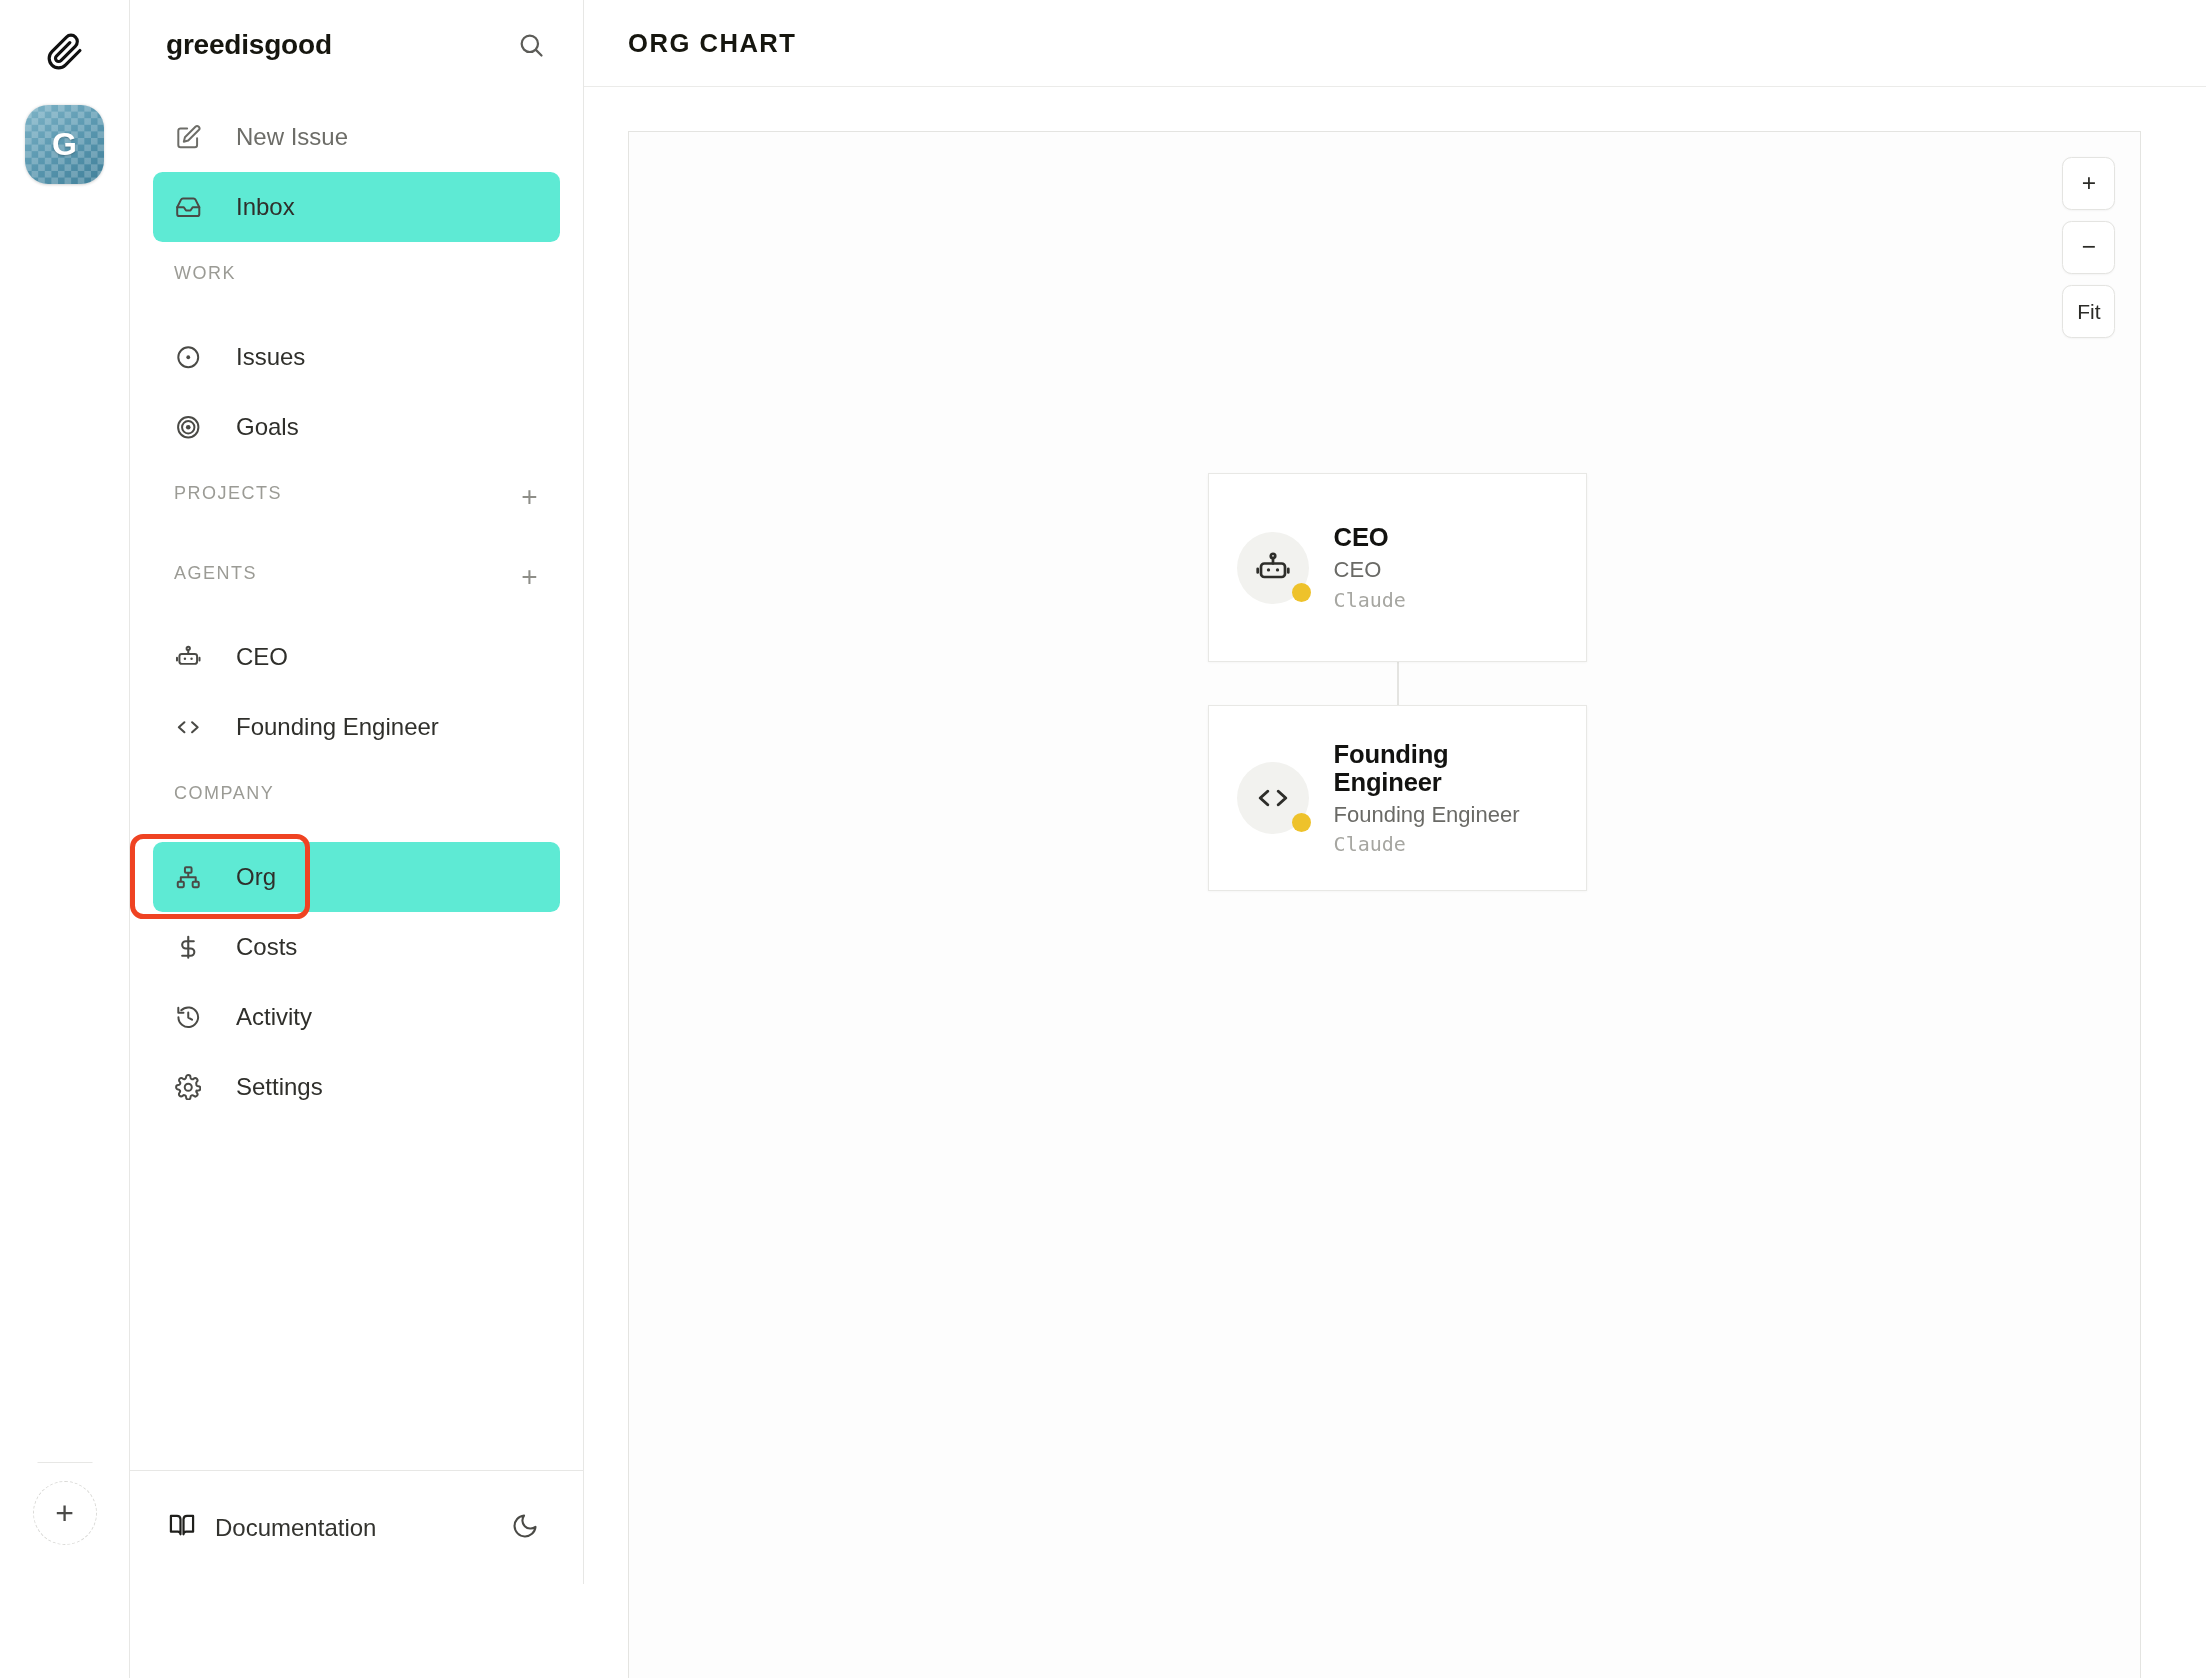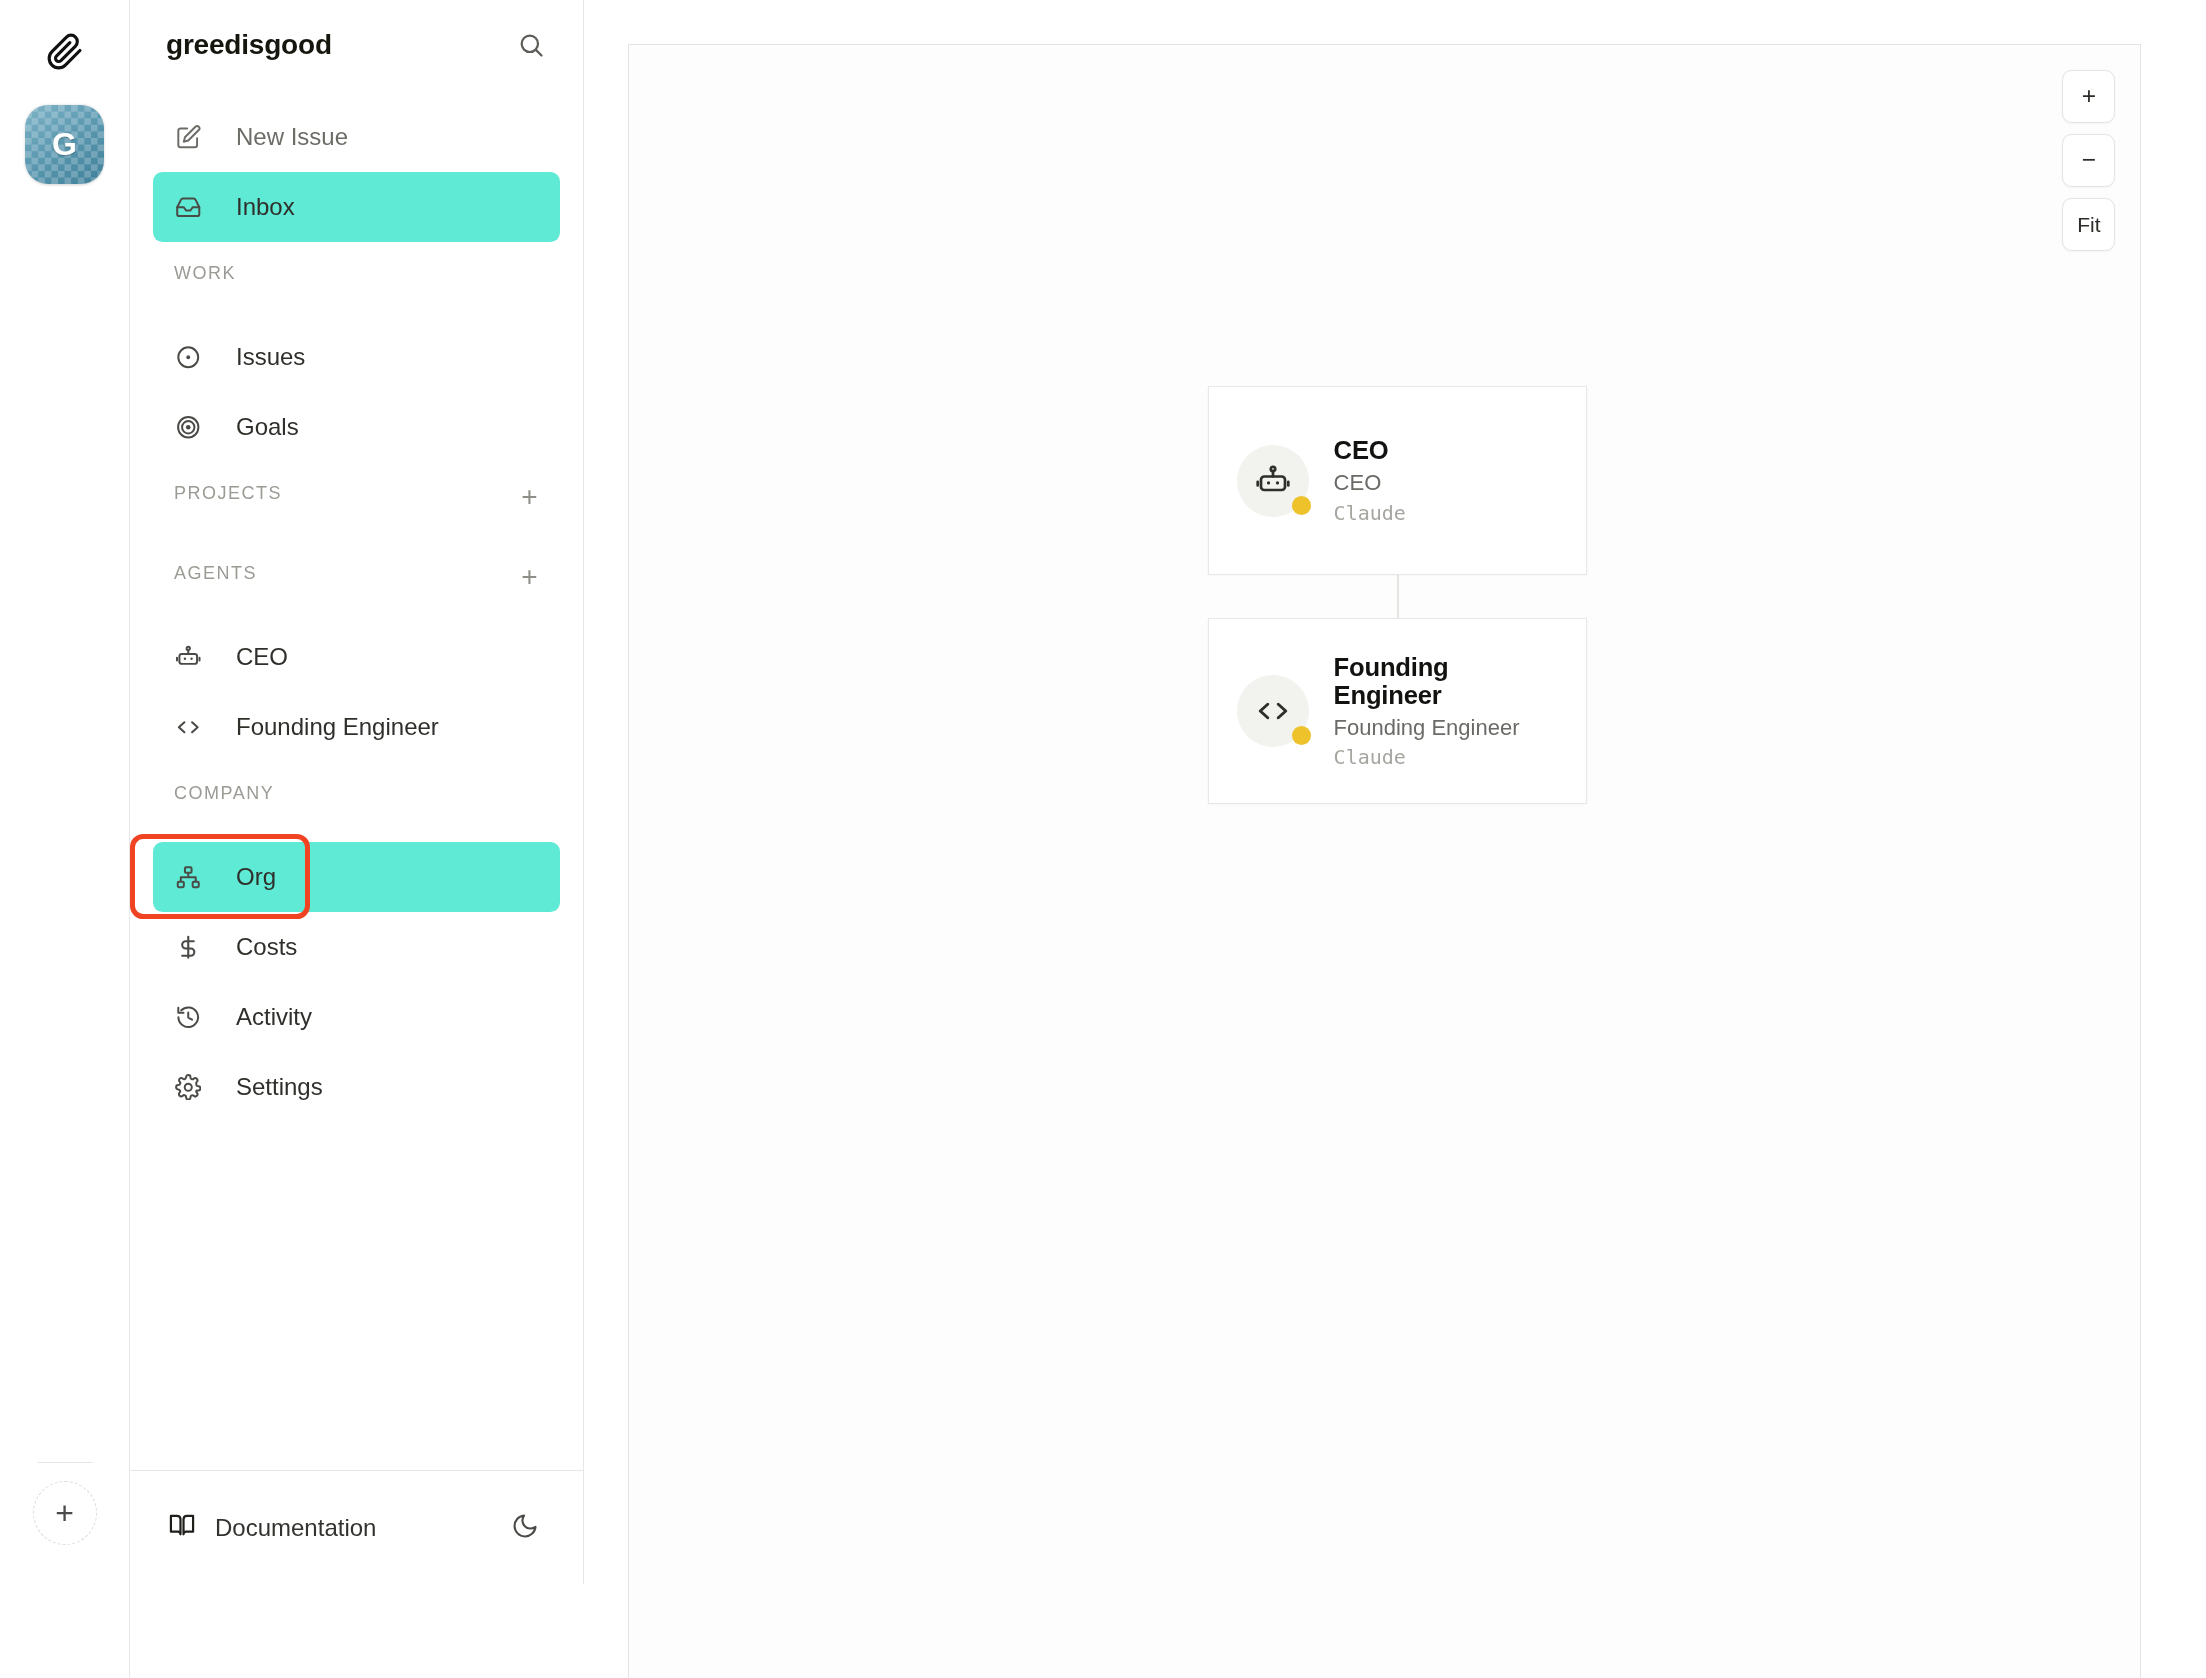--- a/index.html
+++ b/index.html
@@ -391,20 +391,23 @@
       </div>
       <div class="moon">
         <svg width="28" height="28" viewBox="0 0 24 24" fill="none" stroke="#4a4a46" stroke-width="1.8" stroke-linecap="round" stroke-linejoin="round">
           <path d="M21 12.8A9 9 0 1 1 11.2 3a7 7 0 0 0 9.8 9.8z"></path>
         </svg>
       </div>
     </div>
   </div>
 
   <div class="main">
+    <div class="main-head">
+      <h1>ORG CHART</h1>
+    </div>
 
     <div class="canvas-outer">
       <div class="canvas">
 
         <div class="zoom-ctl">
           <div class="zoom-btn">
             <span>+</span>
           </div>
           <div class="zoom-btn">
             <span>−</span>

